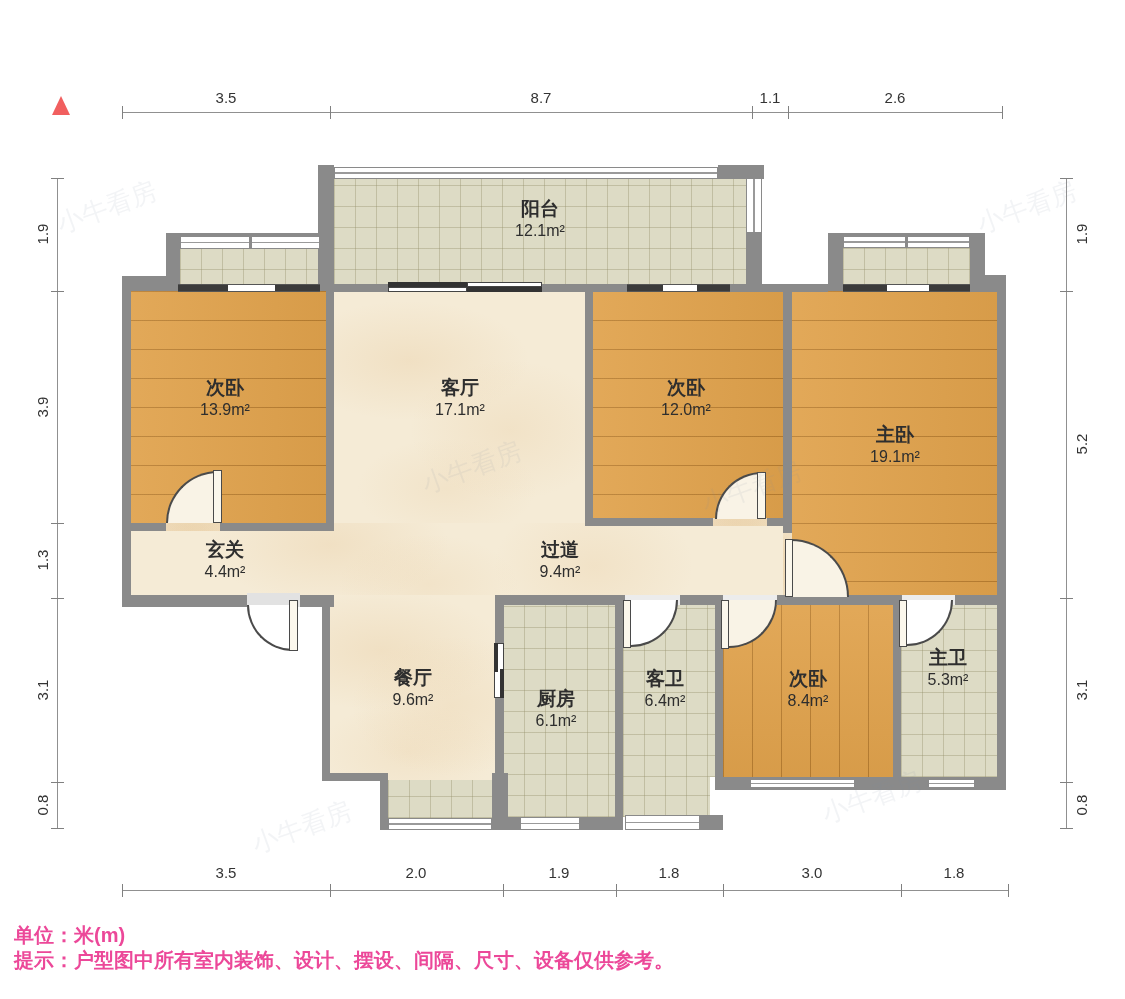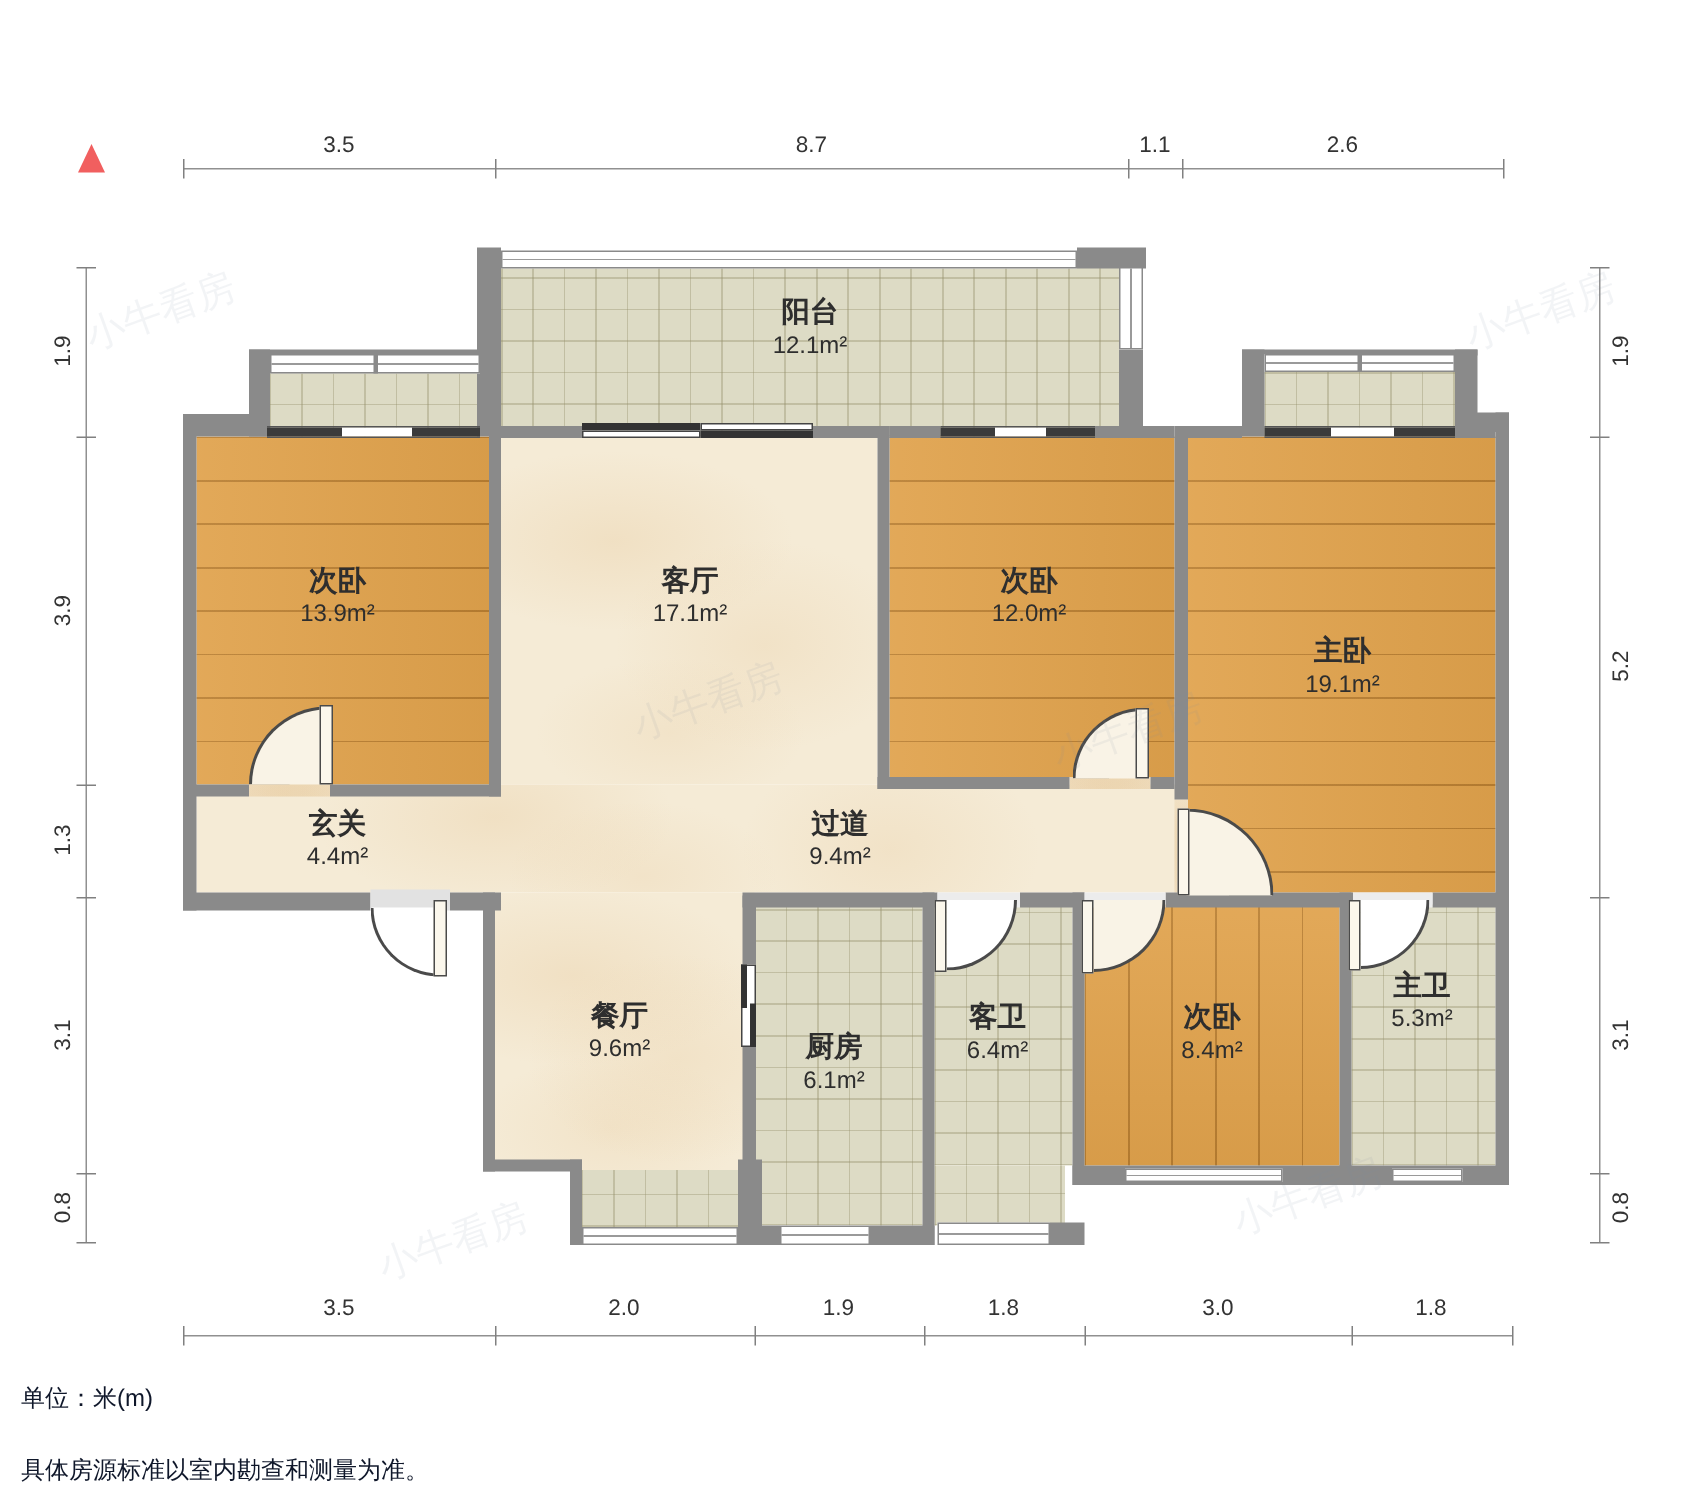--- a/index.html
+++ b/index.html
@@ -36,21 +36,21 @@
   .arc.br{border-bottom-width:2px;border-right-width:2px;border-bottom-right-radius:100%;}
   .arc.white{background:#fff;}
   .dline{position:absolute;background:#909090;}
   .tick{position:absolute;background:#808080;}
   .dim-label{position:absolute;font-size:15px;color:#333;transform:translate(-50%,-50%);white-space:nowrap;}
   .dim-label.rot{transform:translate(-50%,-50%) rotate(-90deg);}
   .rlabel{position:absolute;transform:translate(-50%,-50%);text-align:center;color:#2e2e2e;white-space:nowrap;line-height:1.25;}
   .rlabel .rname{font-size:19px;font-weight:bold;}
   .rlabel .rarea{font-size:16px;}
   .north{position:absolute;width:0;height:0;border-left:9px solid transparent;border-right:9px solid transparent;border-bottom:19px solid #f15f5f;}
-  .footer-line{position:absolute;font-size:16px;font-weight:400;color:#0f172a;white-space:nowrap;}
+  .footer-line{position:absolute;font-size:20px;font-weight:700;color:#ec4899;white-space:nowrap;}
   .wm{position:absolute;font-size:26px;color:#7d8aa0;opacity:.09;transform:rotate(-20deg);white-space:nowrap;pointer-events:none;}
 </style>
 </head>
 <body>
 
 <div id="plan">
 
   <div class="north" style="left:52px;top:96px;"></div>
 
   <div class="floor-tile" style="left:334px;top:178px;width:412px;height:113px;"></div>
@@ -269,15 +269,15 @@
   <div class="dim-label rot" style="left:1081px;top:805px;">0.8</div>
 
   <div class="wm" style="left:55px;top:190px;">小牛看房</div>
   <div class="wm" style="left:975px;top:190px;">小牛看房</div>
   <div class="wm" style="left:420px;top:450px;">小牛看房</div>
   <div class="wm" style="left:700px;top:470px;">小牛看房</div>
   <div class="wm" style="left:250px;top:810px;">小牛看房</div>
   <div class="wm" style="left:820px;top:780px;">小牛看房</div>
 
   <div class="footer-line" style="left:14px;top:922px;">单位：米(m)</div>
-  <div class="footer-line" style="left:14px;top:970px;">具体房源标准以室内勘查和测量为准。</div>
+  <div class="footer-line" style="left:14px;top:947px;">提示：户型图中所有室内装饰、设计、摆设、间隔、尺寸、设备仅供参考。</div>
 
 </div>
 
 </body></html>

